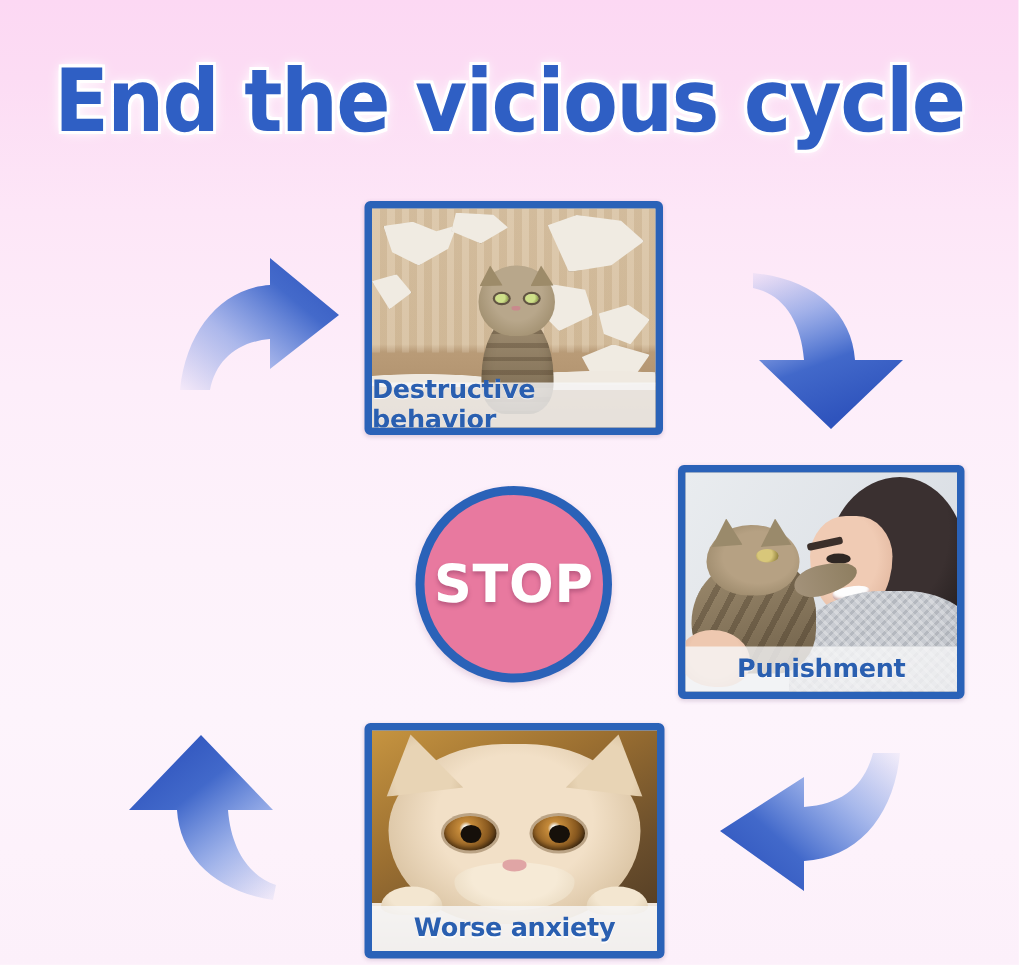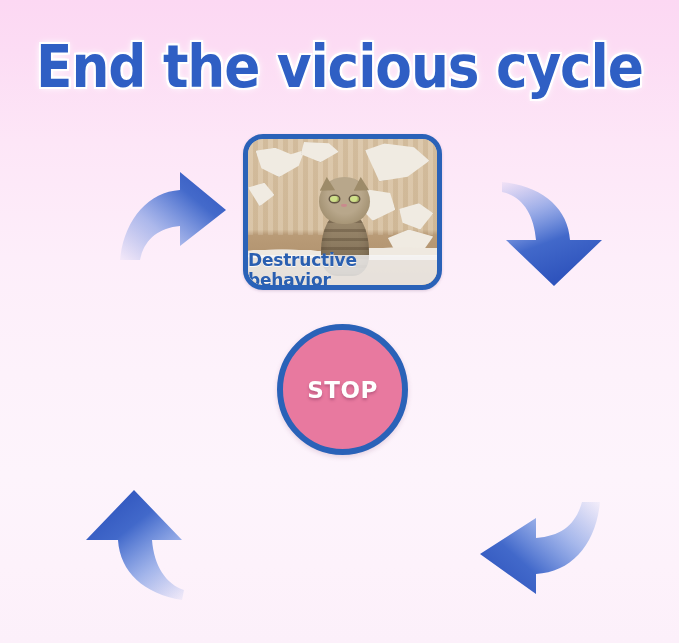--- a/index.html
+++ b/index.html
@@ -50,21 +50,21 @@
        2px 2px 0 #ffffff, -2px -2px 0 #ffffff,
        2px -2px 0 #ffffff, -2px 2px 0 #ffffff,
        0 0 6px #ffffff, 0 0 10px #ffffff;
     white-space: nowrap;
   }
 
   
   .card {
     position: absolute;
     border: 5px solid #2a62b8;
-    border-radius: 20px;
+    border-radius: 4px;
     overflow: hidden;
     box-sizing: border-box;
     background: #cfc6bb;
     box-shadow: 0 1px 3px rgba(80,40,90,0.18);
   }
   .card .photo {
     position: absolute;
     inset: 0;
     overflow: hidden;
   }
@@ -351,21 +351,21 @@
     border: 6px solid #2a62b8;
     box-sizing: border-box;
     display: flex;
     align-items: center;
     justify-content: center;
     box-shadow: 0 2px 5px rgba(110,50,100,0.18);
   }
   #stop-badge .stop-text {
     font-family: "DejaVu Sans", sans-serif;
     font-weight: bold;
-    font-size: 23px;
+    font-size: 35px;
     color: #ffffff;
     letter-spacing: 0.5px;
     text-shadow: 0 2px 3px rgba(130,50,90,0.45);
   }
 
   
   .arrow { position: absolute; }
   #arrow-tl { left: 118px; top: 168px; width: 112px; height: 94px; }
   #arrow-tr { left: 498px; top: 178px; width: 110px; height: 112px; }
   #arrow-br { left: 478px; top: 500px; width: 124px; height: 96px; }
@@ -396,21 +396,59 @@
           <div class="ear r"></div>
           <div class="eye l"></div>
           <div class="eye r"></div>
           <div class="nose"></div>
         </div>
       </div>
     </div>
     <div class="caption">Destructive behavior</div>
   </div>
 
-
+  <div class="card" id="card-right">
+    <div class="photo scene-punish">
+      <div class="pw-hair"></div>
+      <div class="pw-face"></div>
+      <div class="pw-brow"></div>
+      <div class="pw-eye"></div>
+      <div class="pw-mouth"></div>
+      <div class="pw-sweater"></div>
+      <div class="pc-body"></div>
+      <div class="pc-paw"></div>
+      <div class="pc-head"></div>
+      <div class="pc-ear l"></div>
+      <div class="pc-ear r"></div>
+      <div class="pc-eye"></div>
+      <div class="pw-hand"></div>
+    </div>
+    <div class="caption">Punishment</div>
+  </div>
+
+  <div class="card" id="card-bottom">
+    <div class="photo scene-anxiety">
+      <div class="ax-surface"></div>
+      <div class="ax-head">
+        <div class="ax-muzzle"></div>
+        <div class="ax-eye l">
+          <div class="ax-pupil"></div>
+        </div>
+        <div class="ax-eye r">
+          <div class="ax-pupil"></div>
+        </div>
+        <div class="ax-nose"></div>
+      </div>
+      <div class="ax-ear l"></div>
+      <div class="ax-ear r"></div>
+      <div class="ax-paw l"></div>
+      <div class="ax-paw r"></div>
+    </div>
+    <div class="caption">Worse anxiety</div>
+  </div>
 
 
   <div id="stop-badge">
     <span class="stop-text">STOP</span>
   </div>
 
   <svg class="arrow" id="arrow-tl" viewBox="0 0 112 94">
     <defs>
       <linearGradient id="gtl" x1="0" y1="1" x2="1" y2="0">
         <stop offset="0%" stop-color="#3a6fd8" stop-opacity="0.04"></stop>

